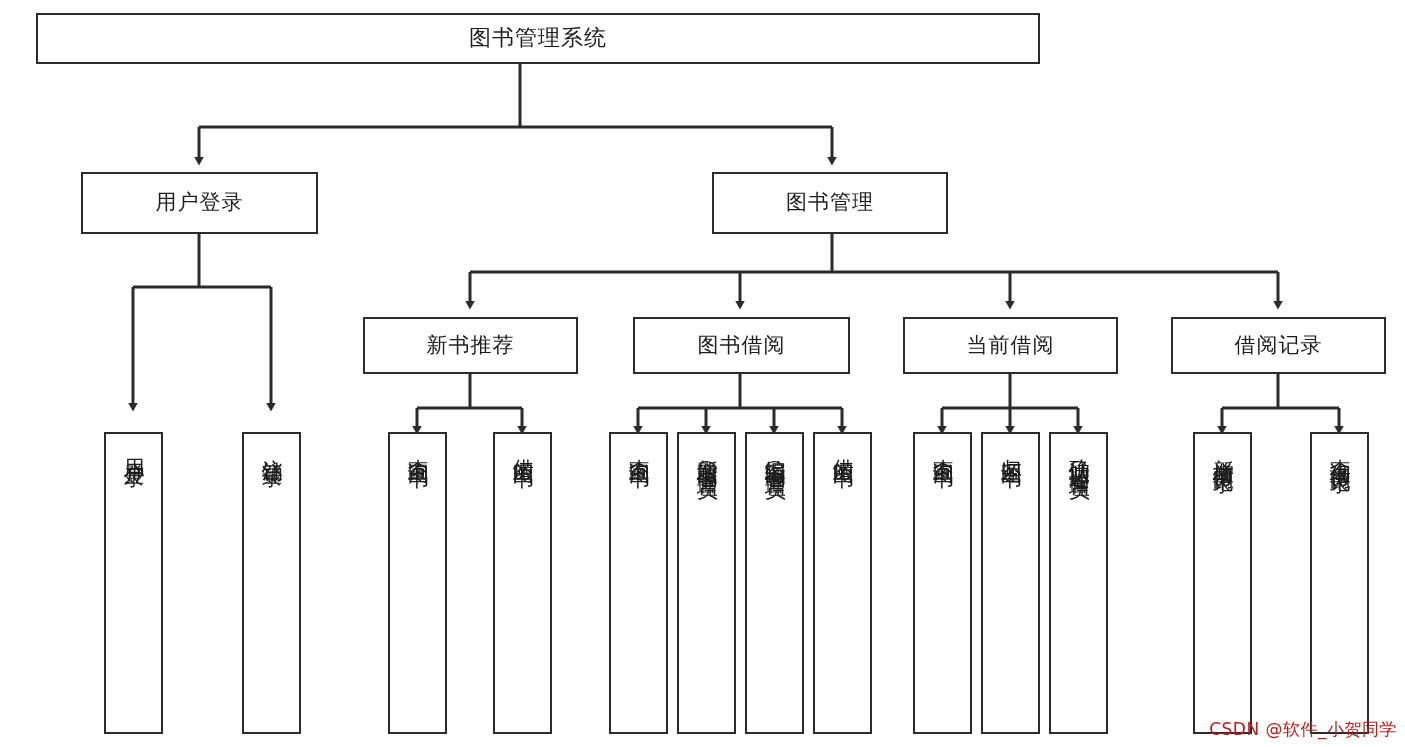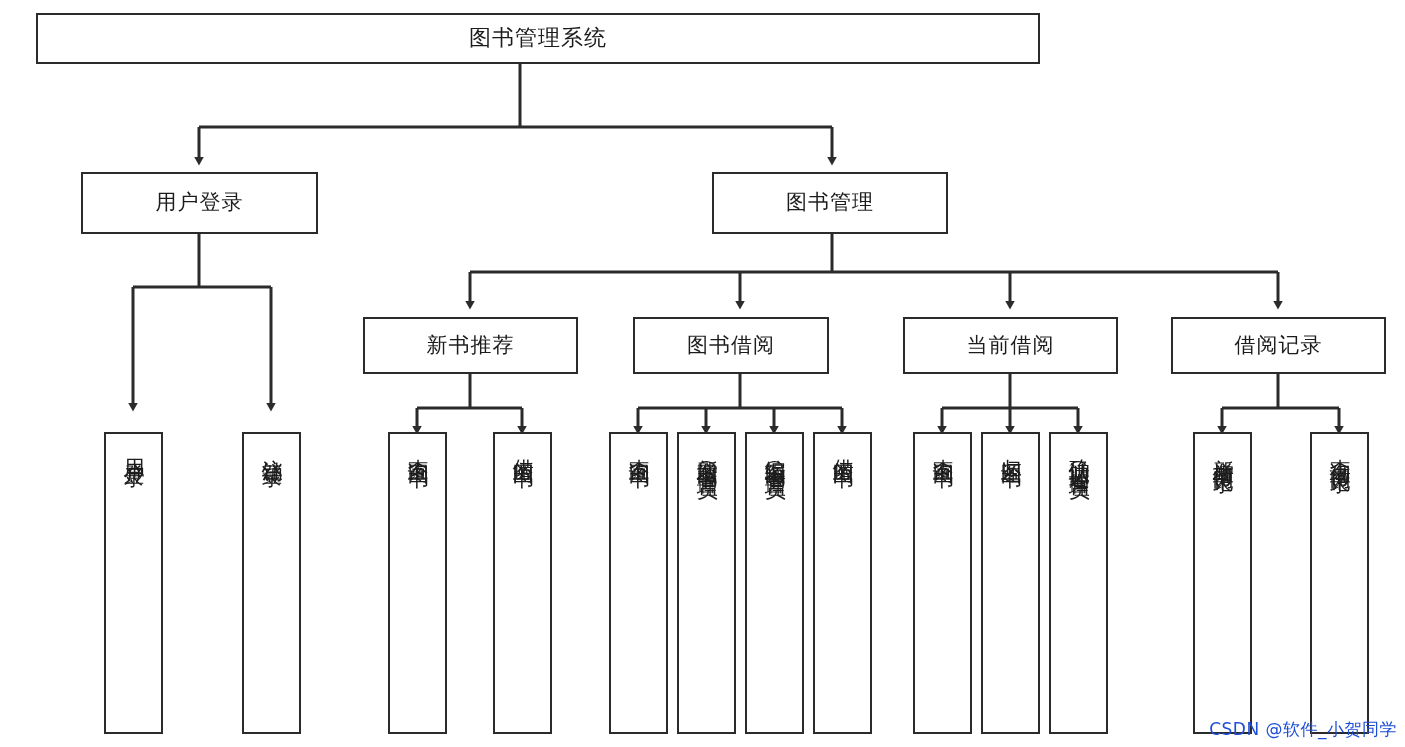--- a/index.html
+++ b/index.html
@@ -54,21 +54,21 @@
     line-height: 1.22;
     letter-spacing: 3px;
     white-space: nowrap;
     color: #1c1c1c;
   }
   .watermark {
     position: absolute;
     right: 8px;
     bottom: 6px;
     font-size: 17px;
-    color: #1d4ed8;
+    color: #b91c1c;
     letter-spacing: 0.5px;
     white-space: nowrap;
   }
 </style>
 </head>
 <body>
 
 <div id="canvas">
 
   <svg class="edges" viewBox="0 0 1405 747" xmlns="http://www.w3.org/2000/svg">
@@ -130,21 +130,21 @@
   <div class="node horiz" style="left:81px; top:172px; width:237px; height:62px;">
     <span>用户登录</span>
   </div>
   <div class="node horiz" style="left:363px; top:317px; width:215px; height:57px;">
     <span>新书推荐</span>
   </div>
 
   <div class="node horiz" style="left:712px; top:172px; width:236px; height:62px;">
     <span>图书管理</span>
   </div>
-  <div class="node horiz" style="left:633px; top:317px; width:196px; height:57px;">
+  <div class="node horiz" style="left:633px; top:317px; width:217px; height:57px;">
     <span>图书借阅</span>
   </div>
   <div class="node horiz" style="left:903px; top:317px; width:215px; height:57px;">
     <span>当前借阅</span>
   </div>
   <div class="node horiz" style="left:1171px; top:317px; width:215px; height:57px;">
     <span>借阅记录</span>
   </div>
 
   <div class="node leaf" style="left:104px; top:432px; width:59px; height:302px;">

